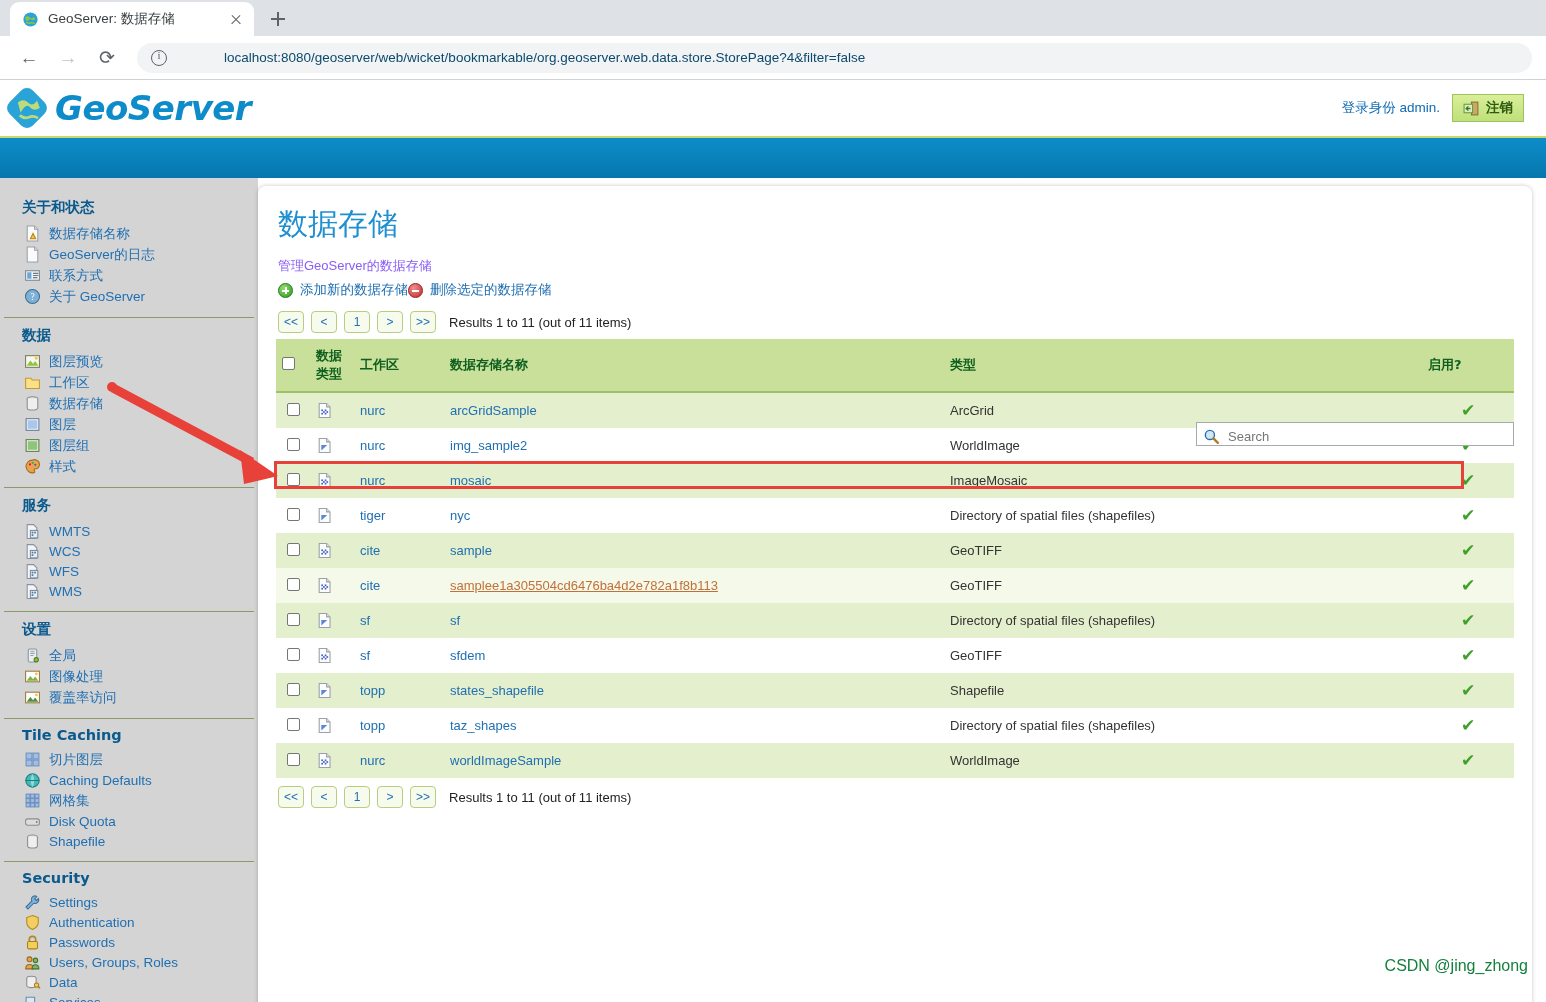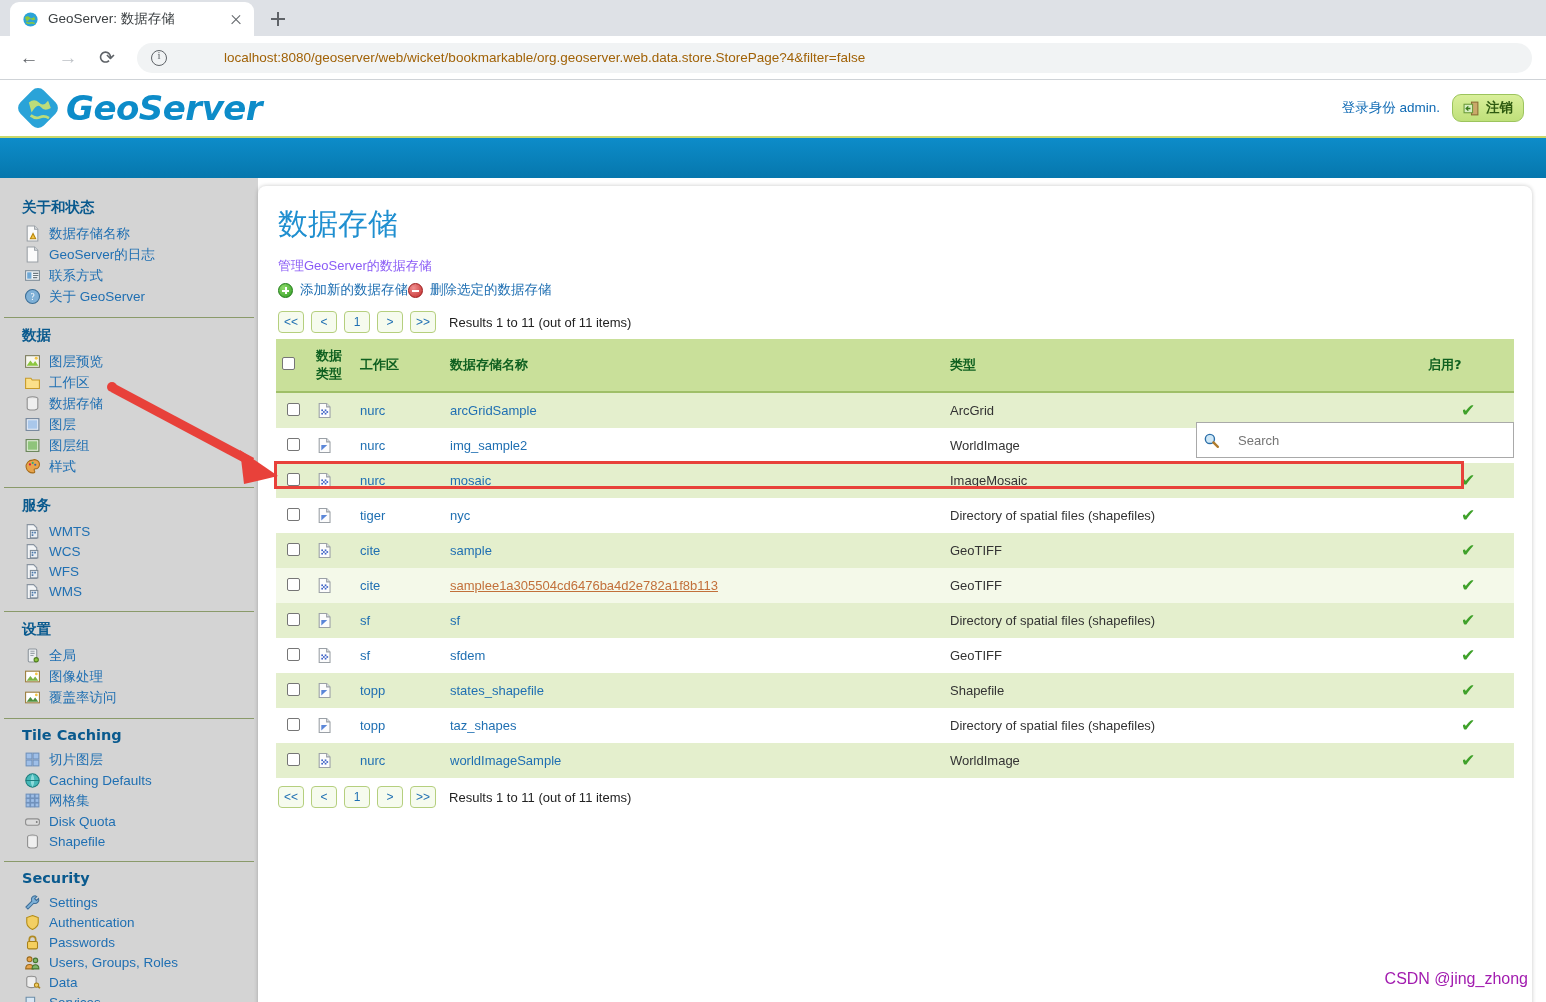--- a/index.html
+++ b/index.html
@@ -59,43 +59,43 @@
   }
   .info-icon {
     width: 16px; height: 16px; border: 1.3px solid #5f6368; border-radius: 50%;
     margin-right: 11px; flex: 0 0 16px; position: relative;
   }
   .info-icon::after {
     content: "i"; position: absolute; left: 0; right: 0; top: -2px;
     text-align: center; font-size: 11px; color: #5f6368;
     font-family: "Liberation Serif", serif;
   }
-  .omnibox-url { font-size: 13.5px; color: #a16207; white-space: nowrap; padding-left: 46px; }
+  .omnibox-url { font-size: 13.5px; color: #0c4a6e; white-space: nowrap; padding-left: 46px; }
 
   
   .gs-header {
     height: 58px; background: #ffffff; position: relative;
     display: flex; align-items: center; border-bottom: 2px solid #c9d86a;
   }
-  .gs-logo-wrap { display: flex; align-items: center; padding-left: 16px; }
+  .gs-logo-wrap { display: flex; align-items: center; padding-left: 5px; }
   .gs-globe { width: 44px; height: 44px; }
   .gs-wordmark {
     font-size: 34px; font-weight: bold; font-style: italic;
     color: #0d8cc9; letter-spacing: -0.5px; margin-left: 6px;
     font-family: "DejaVu Sans", sans-serif;
   }
   .gs-login {
     position: absolute; right: 22px; top: 50%; transform: translateY(-50%);
     display: flex; align-items: center; gap: 12px; margin-left: 31px;
   }
   .gs-login-text { font-size: 13.5px; color: #0f6ab4; }
   .gs-logout-btn {
     display: flex; align-items: center; gap: 6px;
     background: linear-gradient(#d9ef9a, #bfe07a);
-    border: 1px solid #9cc45d; border-radius: 9px;
+    border: 1px solid #9cc45d; border-radius: 0;
     padding: 4px 10px; cursor: pointer;
   }
   .gs-logout-text { font-size: 13.5px; color: #2e5a10; font-weight: bold; }
 
   .gs-bluebar { height: 40px; background: linear-gradient(#0d8cc9, #0677ad); }
 
   
   .page { display: flex; height: 864px; background: #ffffff; position: relative; }
 
   
@@ -150,22 +150,22 @@
     min-width: 26px; height: 22px; border: 1px solid #b5cf7e; border-radius: 4px;
     background: #f6fbee; color: #1f6fb2; font-size: 12px;
     display: flex; align-items: center; justify-content: center;
     padding: 0 5px; cursor: pointer;
   }
   .pager-text { font-size: 13px; color: #222; margin-left: 6px; }
 
   
   .search-wrap { position: absolute; right: 18px; top: 236px; }
   .search-box {
-    width: 318px; height: 36px; border: 1px solid #a9a9a9; background: #fff;
-    display: flex; align-items: center; padding: 0 6px; gap: 16px;
+    width: 318px; height: 24px; border: 1px solid #a9a9a9; background: #fff;
+    display: flex; align-items: flex-end; padding: 0 6px; gap: 6px;
   }
   .search-box input {
     border: 0; outline: 0; flex: 1; font-size: 13px; color: #6b6b6b;
     font-family: "Liberation Sans", sans-serif; background: transparent;
   }
 
   
   table.grid { width: 100%; border-collapse: collapse; margin-top: 2px; }
   table.grid th {
     background: #c9e09a; color: #0f6020; font-size: 13px; font-weight: bold;
@@ -193,22 +193,22 @@
   .check { color: #3fa12a; font-size: 17px; font-weight: bold; }
 
   
   .hl-box {
     position: absolute; left: 274px; top: 461px; width: 1190px; height: 28px;
     border: 3px solid #e8413a; pointer-events: none; z-index: 9;
   }
   .arrow-svg { position: absolute; left: 0; top: 0; width: 1546px; height: 1002px; pointer-events: none; z-index: 8; }
 
   .watermark {
-    position: absolute; right: 18px; bottom: 14px;
-    font-size: 16px; color: #a21caf; z-index: 20;
+    position: absolute; right: 18px; bottom: 27px;
+    font-size: 16px; color: #15803d; z-index: 20;
   }
 </style>
 </head>
 <body>
 
 <div class="browser-chrome">
   <div class="tab-strip">
     <div class="tab">
       <svg class="tab-favicon" viewBox="0 0 24 24">
         <circle cx="12" cy="12" r="10" fill="#2aa3d8"></circle>

